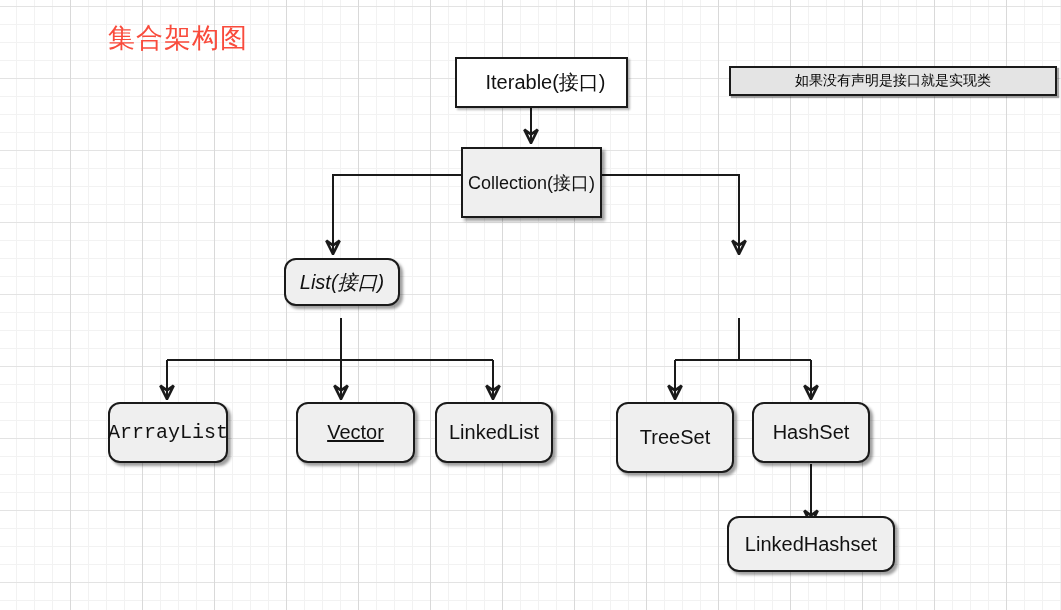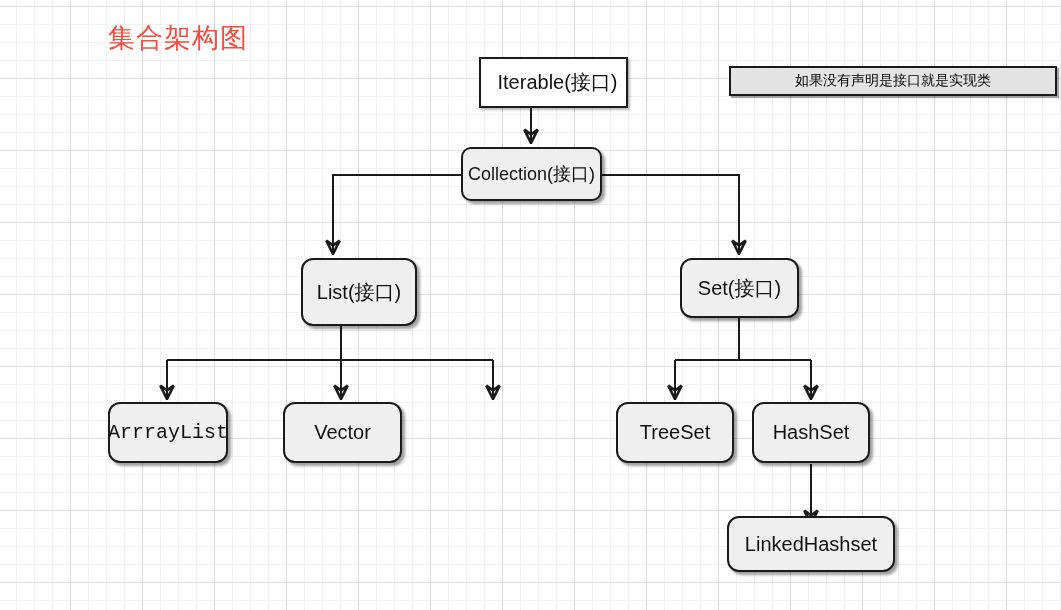--- a/index.html
+++ b/index.html
@@ -107,46 +107,46 @@
 
     <path d="M811,464 L811,524" marker-end="url(#arrow)"></path>
   </svg>
 
   <div class="diagram-title">集合架构图</div>
 
   <div class="note-box">
     <span>如果没有声明是接口就是实现类</span>
   </div>
 
-  <div class="node node--rect" style="left:479px; top:57px; width:149px; height:51px;padding-left:8px;">
+  <div class="node node--rect" style="left:455px; top:57px; width:173px; height:51px;padding-left:8px;">
     <span>Iterable(接口)</span>
   </div>
 
-  <div class="node node--collection" style="left:461px; top:147px; width:141px; height:54px; border-radius:10px;">
+  <div class="node node--collection" style="left:461px; top:147px; width:141px; height:71px; border-radius:0;">
     <span>Collection(接口)</span>
   </div>
 
-  <div class="node" style="left:301px; top:258px; width:116px; height:68px;">
+  <div class="node" style="left:284px; top:258px; width:116px; height:48px;font-style:italic;">
     <span>List(接口)</span>
   </div>
 
-  <div class="node" style="left:680px; top:258px; width:119px; height:60px;">
-    <span>Set(接口)</span>
-  </div>
 
   <div class="node" style="left:108px; top:402px; width:120px; height:61px;font-family:Liberation Mono, monospace;">
     <span>ArrrayList</span>
   </div>
 
-  <div class="node" style="left:283px; top:402px; width:119px; height:61px;">
+  <div class="node" style="left:296px; top:402px; width:119px; height:61px;text-decoration:underline;">
     <span>Vector</span>
   </div>
 
+  <div class="node" style="left:435px; top:402px; width:118px; height:61px;">
+    <span>LinkedList</span>
+  </div>
 
-  <div class="node" style="left:616px; top:402px; width:118px; height:61px;">
+  <div class="node" style="left:616px; top:402px; width:118px; height:71px;">
     <span>TreeSet</span>
   </div>
 
   <div class="node" style="left:752px; top:402px; width:118px; height:61px;">
     <span>HashSet</span>
   </div>
 
   <div class="node" style="left:727px; top:516px; width:168px; height:56px;">
     <span>LinkedHashset</span>
   </div>

